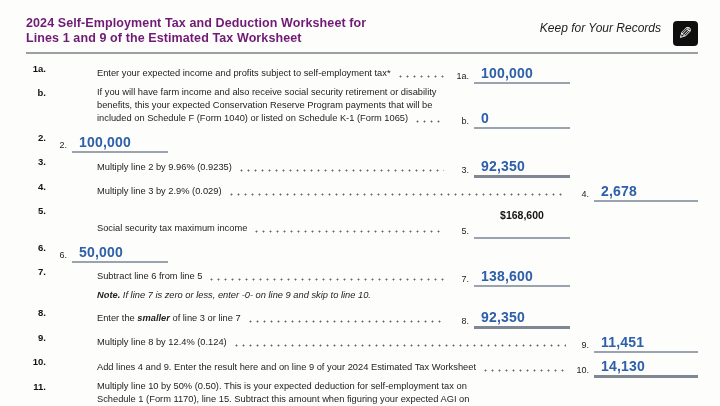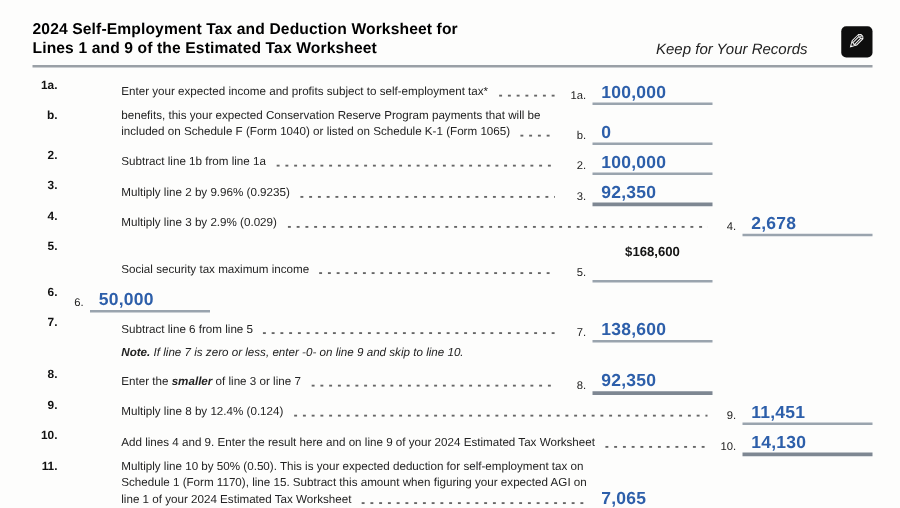--- a/index.html
+++ b/index.html
@@ -1,22 +1,22 @@
 <!DOCTYPE html>
 <html style="--entry-blue: #2d5faa; --line-gray: #9aa4ae; --line-dark: #7e8792;"><head>
 <meta charset="utf-8">
 <style>
   * { margin:0; padding:0; box-sizing:border-box; }
   html,body { width:720px; height:406px; }
   body { background:#fdfdfc; font-family:"Liberation Sans", sans-serif; color:#1c1c1c; }
   .page { width:720px; height:406px; padding:16px 22px 0 26px; overflow:hidden; }
 
   .header { display:flex; justify-content:space-between; align-items:flex-end; }
-  .titles { font-size:12.5px; font-weight:bold; line-height:15px; letter-spacing:.1px; color:#000000; }
-  .keep { display:flex; align-items:flex-end; gap:27px;margin-left:20px; }
+  .titles { font-size:12.5px; font-weight:bold; line-height:15px; letter-spacing:.1px; color:#701a75; }
+  .keep { display:flex; align-items:flex-start; gap:12px;margin-left:20px; }
   .keep-label { font-style:italic; font-size:12px; color:#222; }
   .pencil-box { width:25px; height:25px; background:#0e0e0e; border-radius:4px;
     display:flex; align-items:center; justify-content:center; }
   .pencil-glyph { color:#fff; font-size:17px; line-height:1; transform:scaleX(-1); }
 
   .rule { border-top:2px solid #9aa0a6; margin-top:6px; }
 
   .rows { margin-top:8px; }
   .row { display:flex; align-items:flex-end; margin-bottom:6px; }
   .row.note-row { margin-bottom:4px; }
@@ -78,42 +78,39 @@
         <div class="entry mid">
           <span class="val">100,000</span>
         </div>
         <div class="spacer-l"></div>
         <div class="spacer-e"></div>
       </div>
       <div class="row">
         <div class="num">b.</div>
         <div class="body">
           <div class="line">
+            <span class="txt"><span>If you will have farm income and also receive social security retirement or disability</span></span>
+          </div>
+          <div class="line">
             <span class="txt"><span>benefits, this your expected Conservation Reserve Program payments that will be</span></span>
           </div>
           <div class="line">
             <span class="txt"><span>included on Schedule F (Form 1040) or listed on Schedule K-1 (Form 1065)</span></span>
             <span class="leaders"></span>
           </div>
         </div>
         <div class="elabel">b.</div>
         <div class="entry mid">
           <span class="val">0</span>
         </div>
         <div class="spacer-l"></div>
         <div class="spacer-e"></div>
       </div>
       <div class="row">
         <div class="num">2.</div>
-        <div class="body">
-          <div class="line">
-            <span class="txt"><span>Subtract line 1b from line 1a</span></span>
-            <span class="leaders"></span>
-          </div>
-        </div>
         <div class="elabel">2.</div>
         <div class="entry mid">
           <span class="val">100,000</span>
         </div>
         <div class="spacer-l"></div>
         <div class="spacer-e"></div>
       </div>
       <div class="row">
         <div class="num">3.</div>
         <div class="body">

